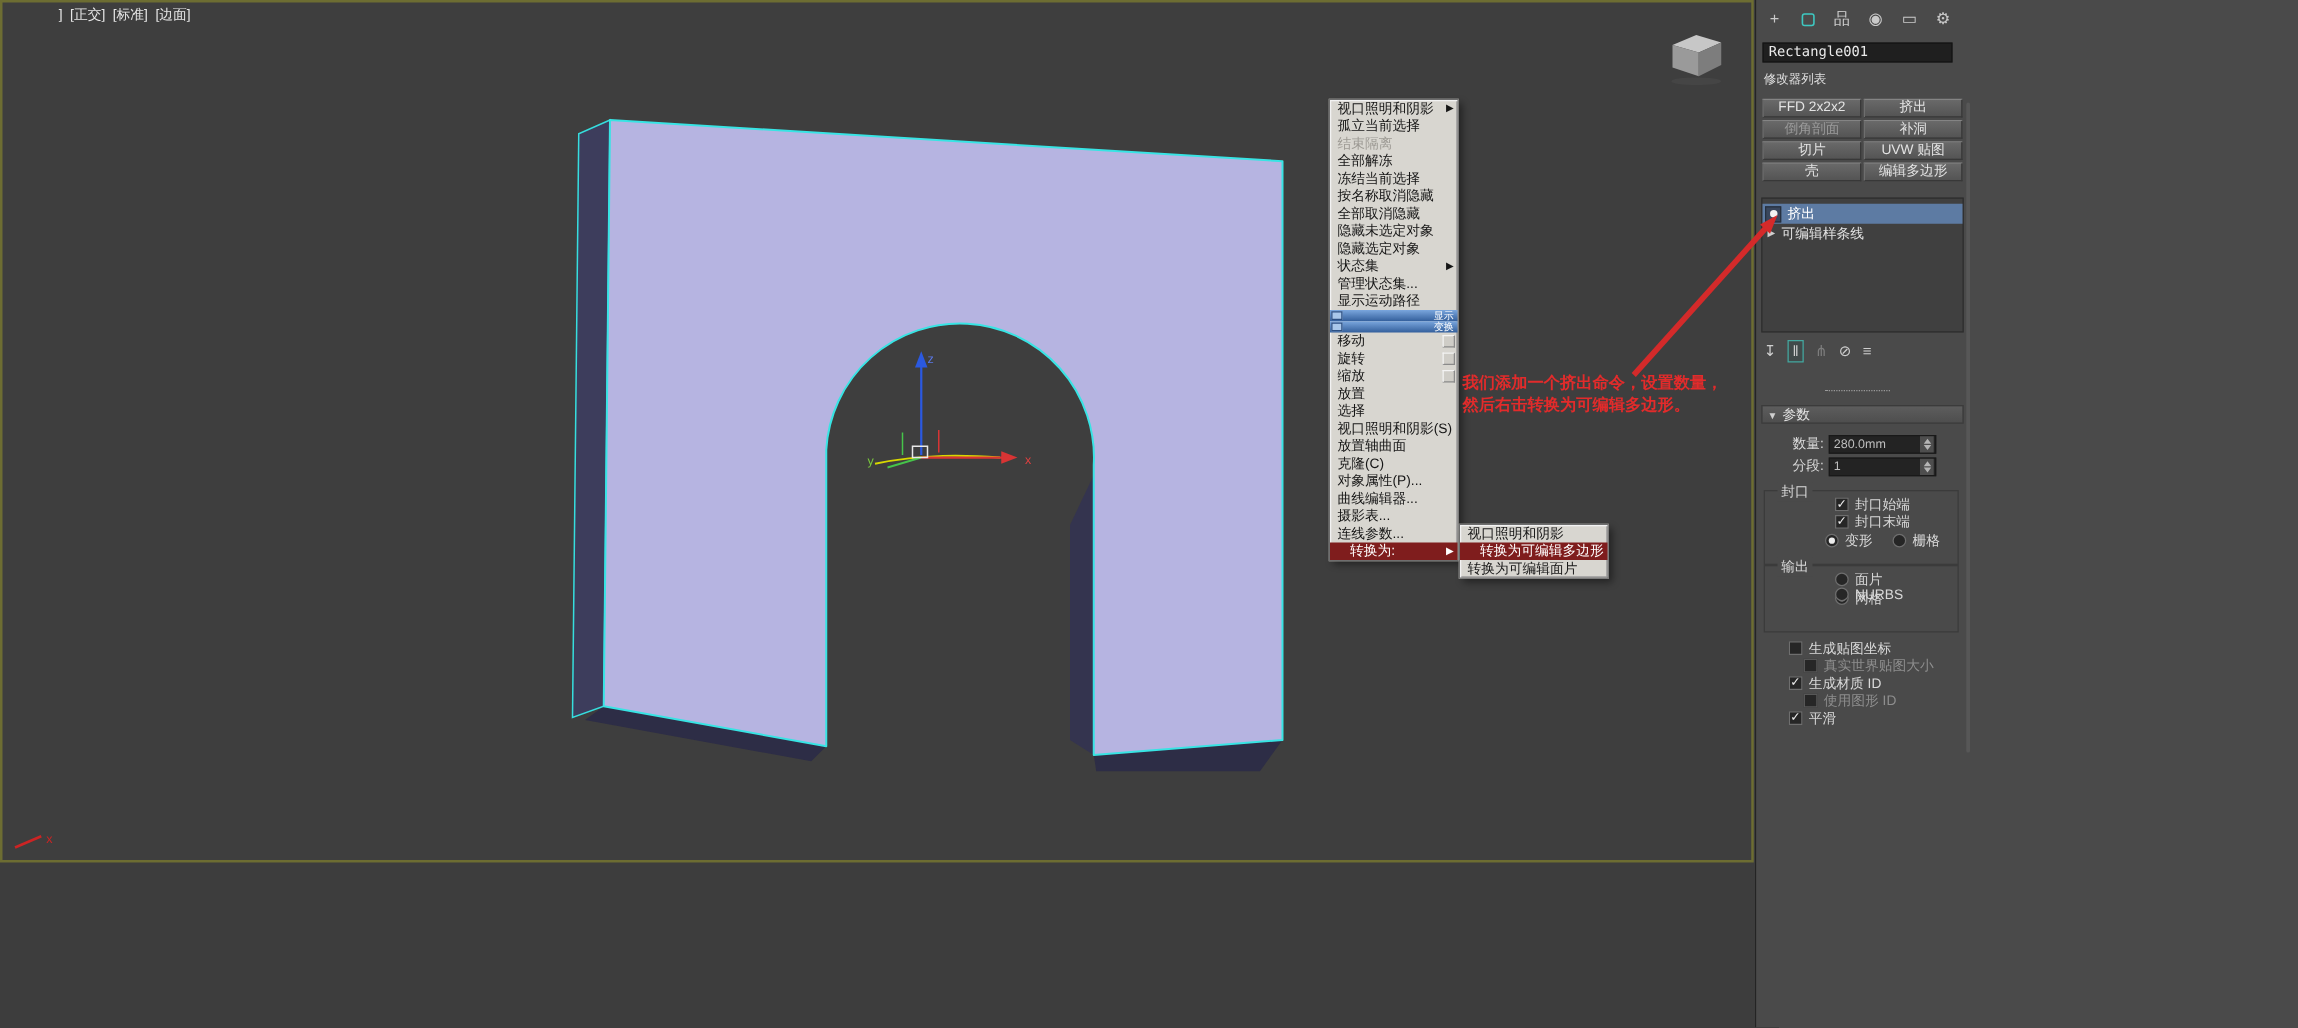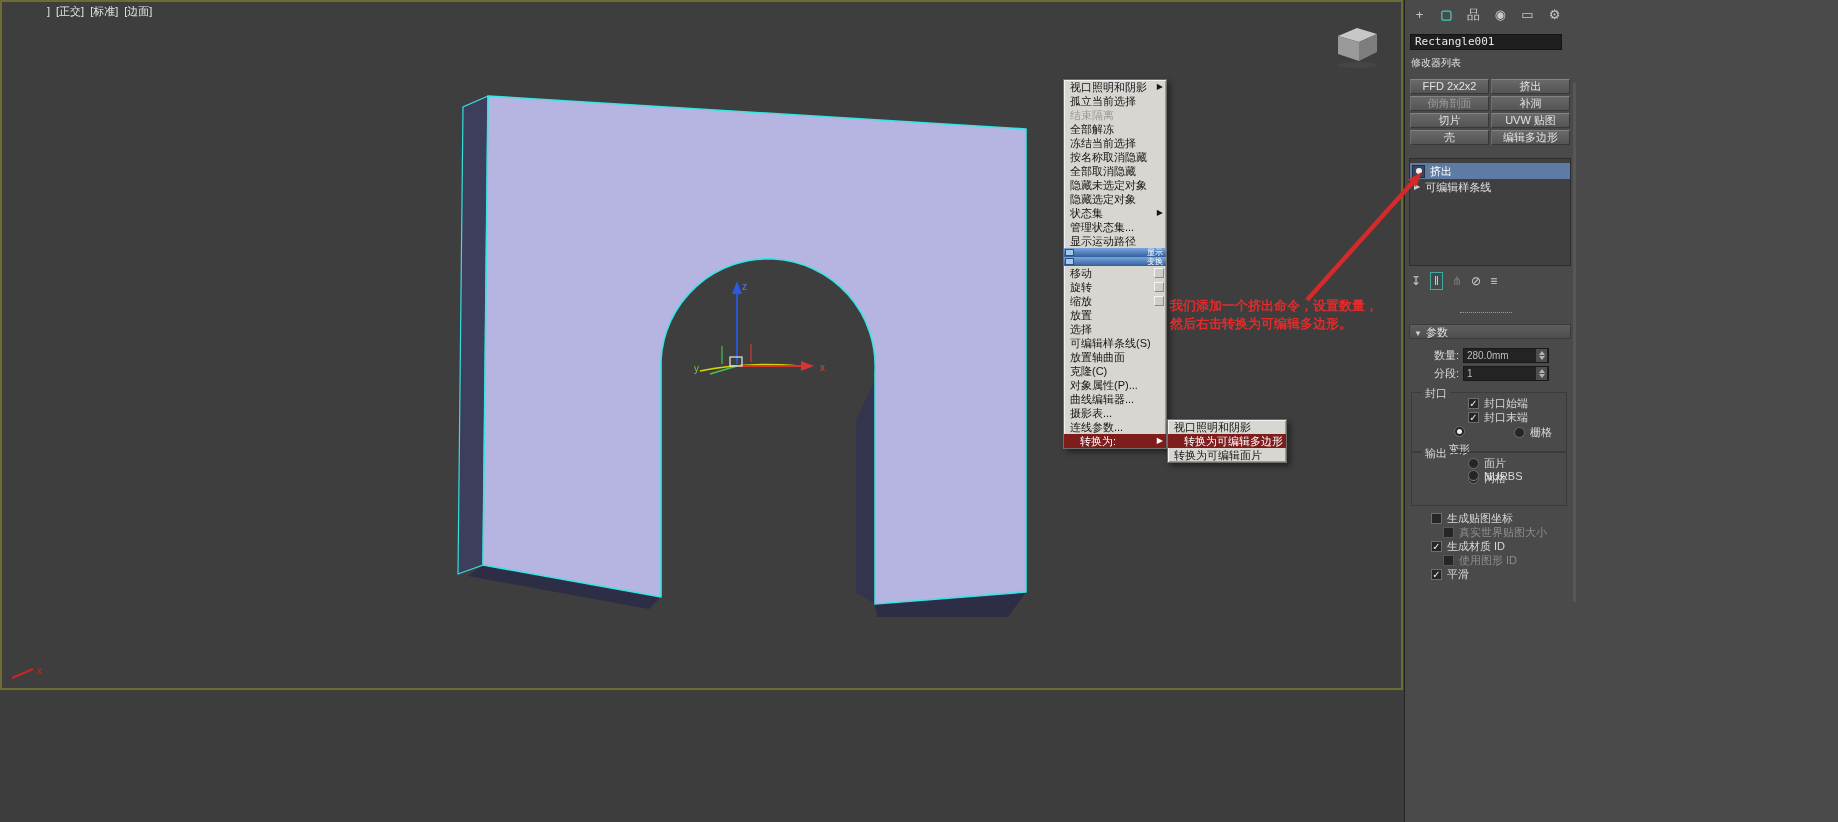--- a/index.html
+++ b/index.html
@@ -150,21 +150,21 @@
       <div class="qm-header">
           <span class="qm-header-chip"></span>
           <span class="qm-header-text">变换</span>
         </div>
 
       <div class="qm-item"><span>移动</span><span class="qm-box"></span></div>
       <div class="qm-item"><span>旋转</span><span class="qm-box"></span></div>
       <div class="qm-item"><span>缩放</span><span class="qm-box"></span></div>
       <div class="qm-item"><span>放置</span></div>
       <div class="qm-item"><span>选择</span></div>
-      <div class="qm-item"><span>可编辑样条线(S)</span></div>
+      <div class="qm-item"><span>视口照明和阴影(S)</span></div>
       <div class="qm-item"><span>放置轴曲面</span></div>
       <div class="qm-item"><span>克隆(C)</span></div>
       <div class="qm-item"><span>对象属性(P)...</span></div>
       <div class="qm-item"><span>曲线编辑器...</span></div>
       <div class="qm-item"><span>摄影表...</span></div>
       <div class="qm-item"><span>连线参数...</span></div>
       <div class="qm-item hl"><span>转换为:</span><span class="qm-arrow">▶</span></div>
     </div>
 
     <div class="qm" style="left:1167px; top:419px; width:120px;">
@@ -263,21 +263,21 @@
             <span>✓</span>
           </span>
         <span>封口始端</span>
       </div>
       <div class="g-row" style="left:56px; top:18px;">
         <span class="chk">
             <span>✓</span>
           </span>
         <span>封口末端</span>
       </div>
-      <div class="g-row" style="left:36px; top:33px;flex-direction:column;">
+      <div class="g-row" style="left:48px; top:33px;">
         <span class="radio sel"></span>
         <span>变形</span>
       </div>
       <div class="g-row" style="left:102px; top:33px;">
         <span class="radio"></span>
         <span>栅格</span>
       </div>
     </div>
 
     <div class="group" style="top:452px; height:54px;">

